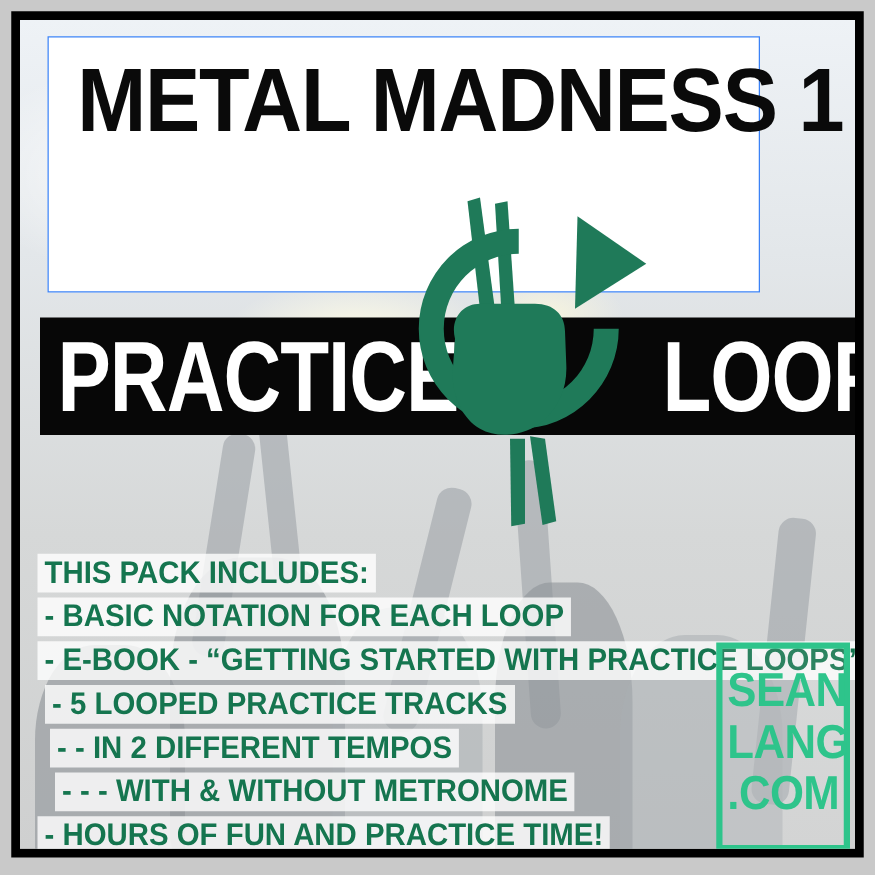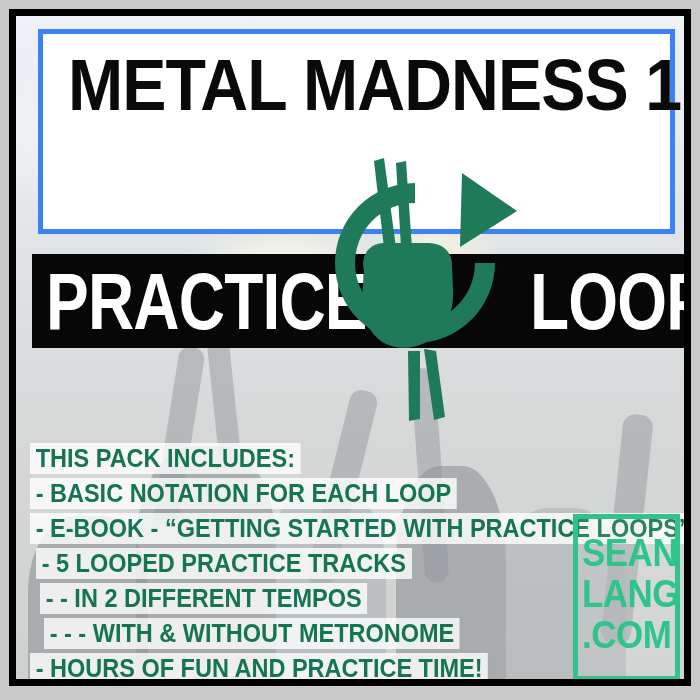--- a/index.html
+++ b/index.html
@@ -54,24 +54,24 @@
     background: #9ea3a8;
     opacity: .6;
     border-radius: 12px;
   }
 
   
   .title-plate {
     position: absolute;
     left: 22px;
     top: 13px;
-    width: 637px;
+    width: 570px;
     height: 205px;
     background: #ffffff;
-    border: 5px solid #3b82f6;
+    border: 1px solid #3b82f6;
     box-sizing: border-box;
     z-index: 5;
   }
   .title-text {
     position: absolute;
     left: 0; right: 0;
     top: 12px;
     text-align: center;
     font-family: "Liberation Sans Narrow", "Liberation Sans", sans-serif;
     font-weight: 700;

